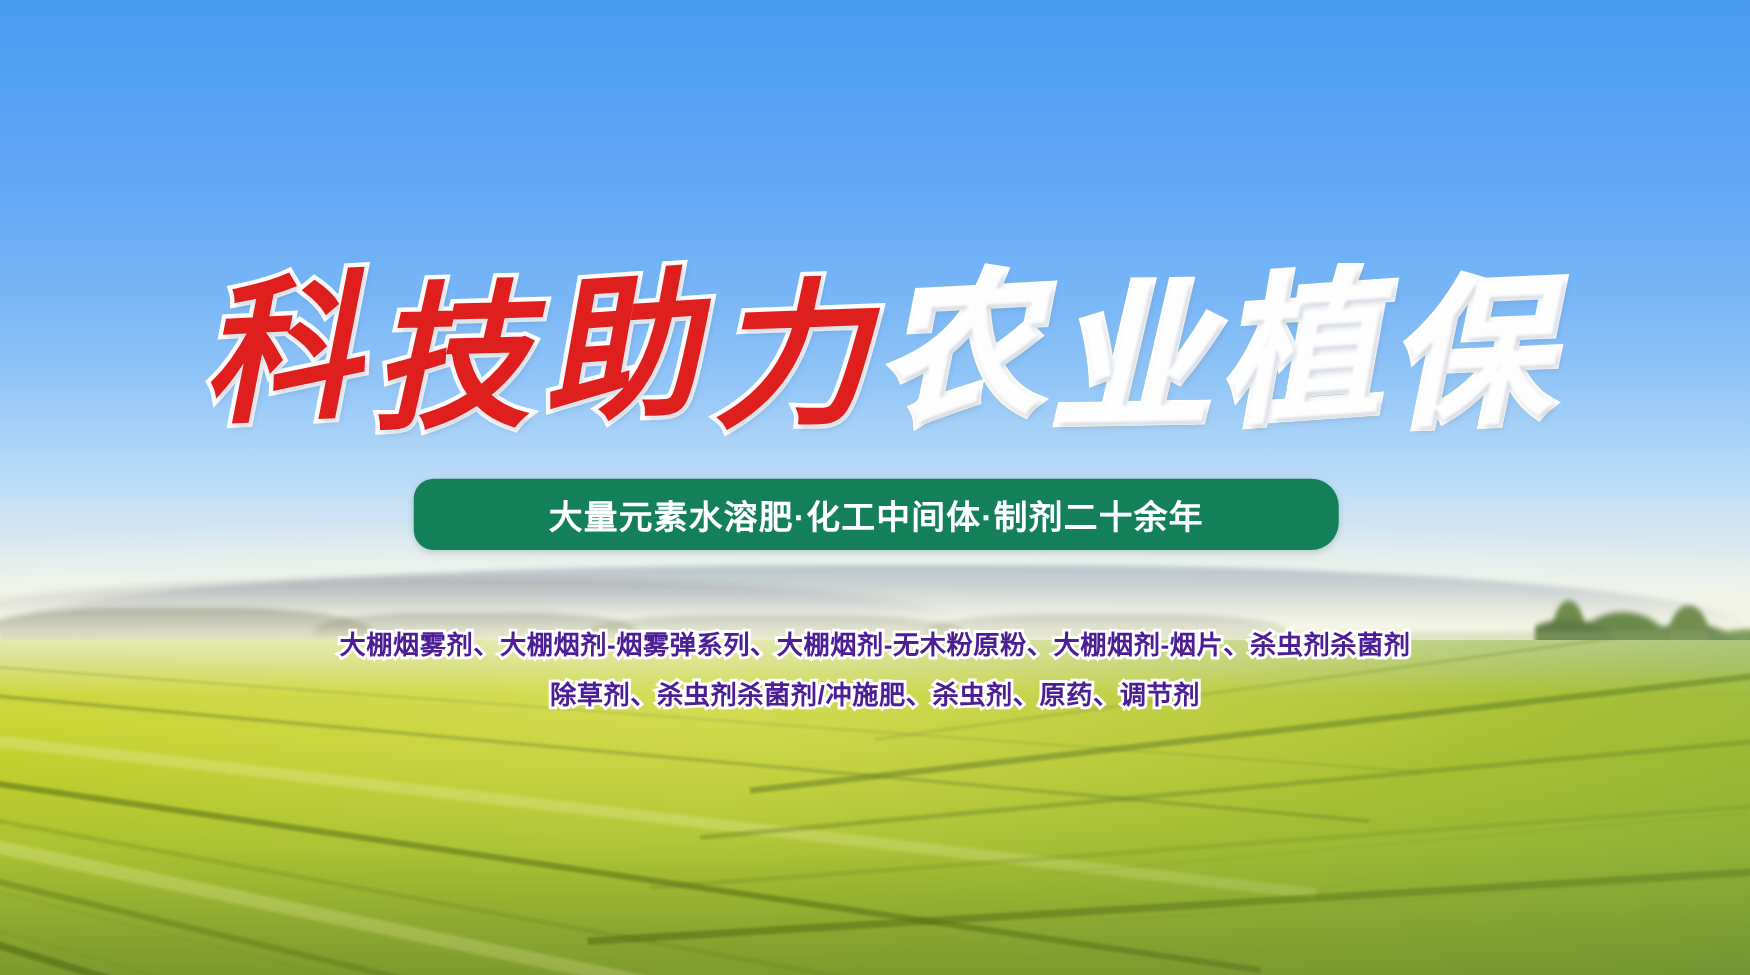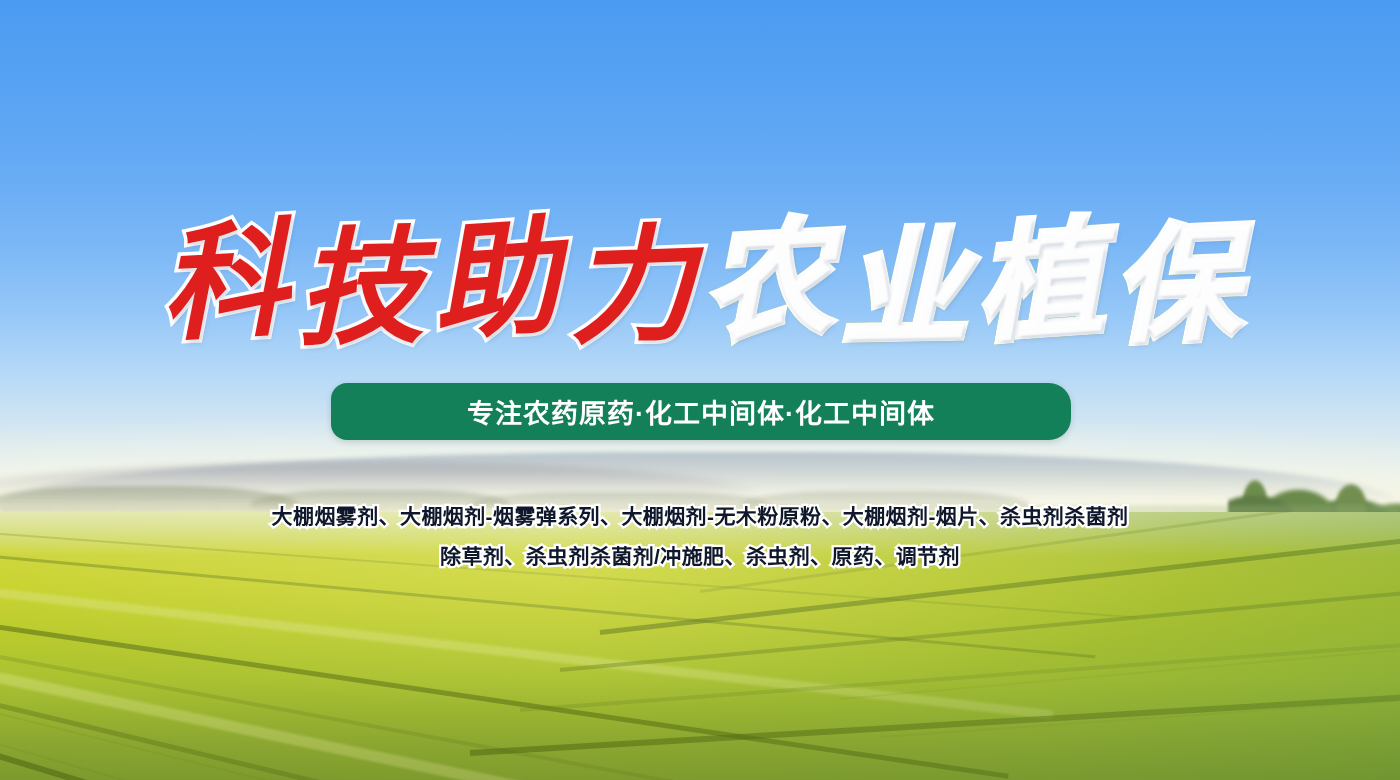--- a/index.html
+++ b/index.html
@@ -195,21 +195,21 @@
     color:#ffffff;font-weight:700;font-size:27px;letter-spacing:1px;
     white-space:nowrap;
   }
 
   
   .prodlines{
     position:absolute;left:0;top:497px;width:1400px;
     text-align:center;
   }
   .prodline{
-    font-size:21px;font-weight:700;color:#0f172a;letter-spacing:.4px;
+    font-size:21px;font-weight:700;color:#4c1d95;letter-spacing:.4px;
     line-height:40px;white-space:nowrap;
     -webkit-text-stroke:4.5px #ffffff;
     paint-order:stroke fill;
     text-shadow:0 0 3px rgba(255,255,255,.9);
   }
 </style>
 </head>
 <body>
 
 <div class="banner">
@@ -267,21 +267,21 @@
       <span class="ch red">助</span>
       <span class="ch red">力</span>
       <span class="ch grn">农</span>
       <span class="ch grn">业</span>
       <span class="ch grn">植</span>
       <span class="ch grn">保</span>
     </div>
   </div>
 
   <div class="subbar">
-    <span class="subbar-text">专注农药原药·化工中间体·化工中间体</span>
+    <span class="subbar-text">大量元素水溶肥·化工中间体·制剂二十余年</span>
   </div>
 
   <div class="prodlines">
     <div class="prodline">大棚烟雾剂、大棚烟剂-烟雾弹系列、大棚烟剂-无木粉原粉、大棚烟剂-烟片、杀虫剂杀菌剂</div>
     <div class="prodline">除草剂、杀虫剂杀菌剂/冲施肥、杀虫剂、原药、调节剂</div>
   </div>
 
 </div>
 
 </body></html>

